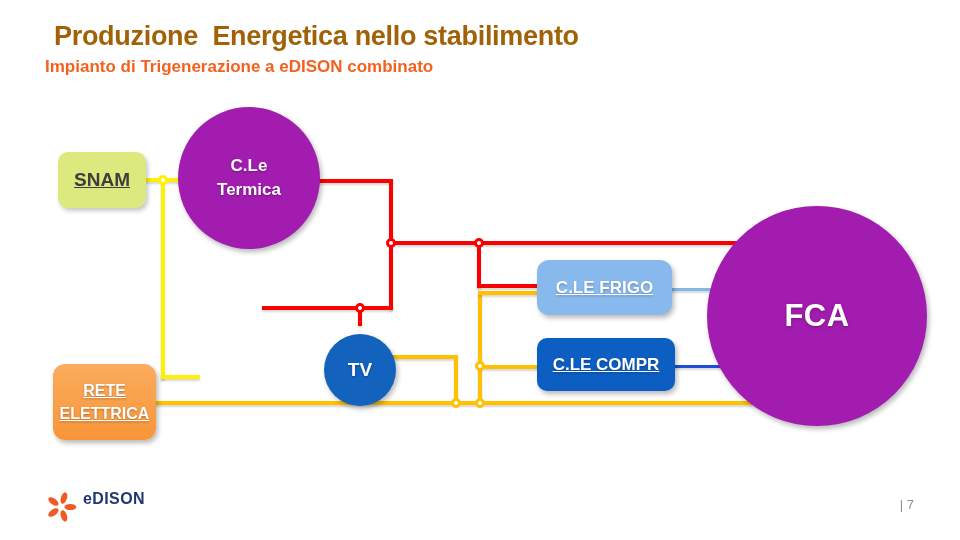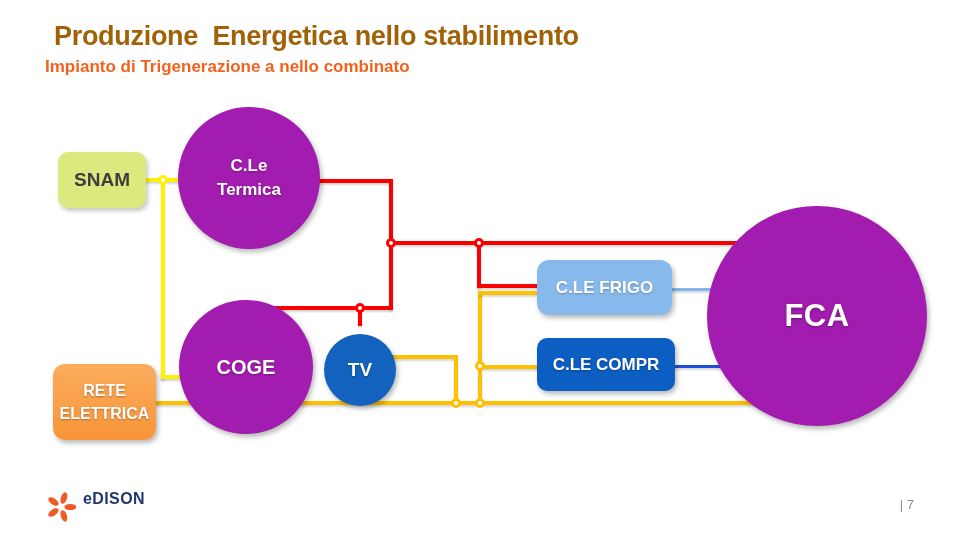--- a/index.html
+++ b/index.html
@@ -35,21 +35,21 @@
   .jn.red{border:3px solid #FA0000;}
   .jn.gold{border:3px solid #FFC000;}
   .node{
     position:absolute;display:flex;align-items:center;justify-content:center;
     text-align:center;font-weight:bold;color:#ffffff;z-index:3;
     box-shadow:2px 3px 5px rgba(0,0,0,0.28);
   }
   .node .lbl{display:block;}
   .circle{border-radius:50%;}
   .orange{background:#a21caf;}
-  .box{border-radius:10px;}
+  .box{border-radius:10px;text-decoration:underline;}
   .snam{
     left:58px;top:152px;width:88px;height:56px;
     background:#DCE97E;color:#3E3E3E;font-size:19px;
     box-shadow:2px 3px 4px rgba(0,0,0,0.22);
   }
   .rete{
     left:53px;top:364px;width:103px;height:76px;
     background:linear-gradient(#FAAC5E,#F89538);
     font-size:16px;line-height:23px;border-radius:12px;
     text-shadow:0 1px 2px rgba(0,0,0,0.3);
@@ -90,21 +90,21 @@
     position:absolute;right:46px;top:497px;
     font-size:13px;color:#8F8F8F;z-index:4;
   }
 </style>
 </head>
 <body>
 
 <div class="slide">
 
   <div class="title">Produzione  Energetica nello stabilimento</div>
-  <div class="subtitle">Impianto di Trigenerazione a nello combinato</div>
+  <div class="subtitle">Impianto di Trigenerazione a eDISON combinato</div>
 
   <div class="diagram">
 
     <div class="ln yellow" style="left:145px;top:178px;width:35px;height:4px"></div>
     <div class="ln yellow" style="left:161px;top:178px;width:4px;height:201px"></div>
     <div class="ln yellow" style="left:161px;top:375px;width:39px;height:4px"></div>
 
     <div class="ln red" style="left:310px;top:179px;width:83px;height:4px"></div>
     <div class="ln red" style="left:389px;top:179px;width:4px;height:131px"></div>
     <div class="ln red" style="left:262px;top:306px;width:131px;height:4px"></div>
@@ -142,23 +142,20 @@
       </span>
     </div>
 
     <div class="node circle orange termica">
       <span class="lbl">
         <span>C.Le</span><br>
         <span>Termica</span>
       </span>
     </div>
 
-    <div class="node circle orange coge">
-      <span class="lbl">COGE</span>
-    </div>
 
     <div class="node circle tv">
       <span class="lbl">TV</span>
     </div>
 
     <div class="node box frigo">
       <span class="lbl">C.LE FRIGO</span>
     </div>
 
     <div class="node box compr">

